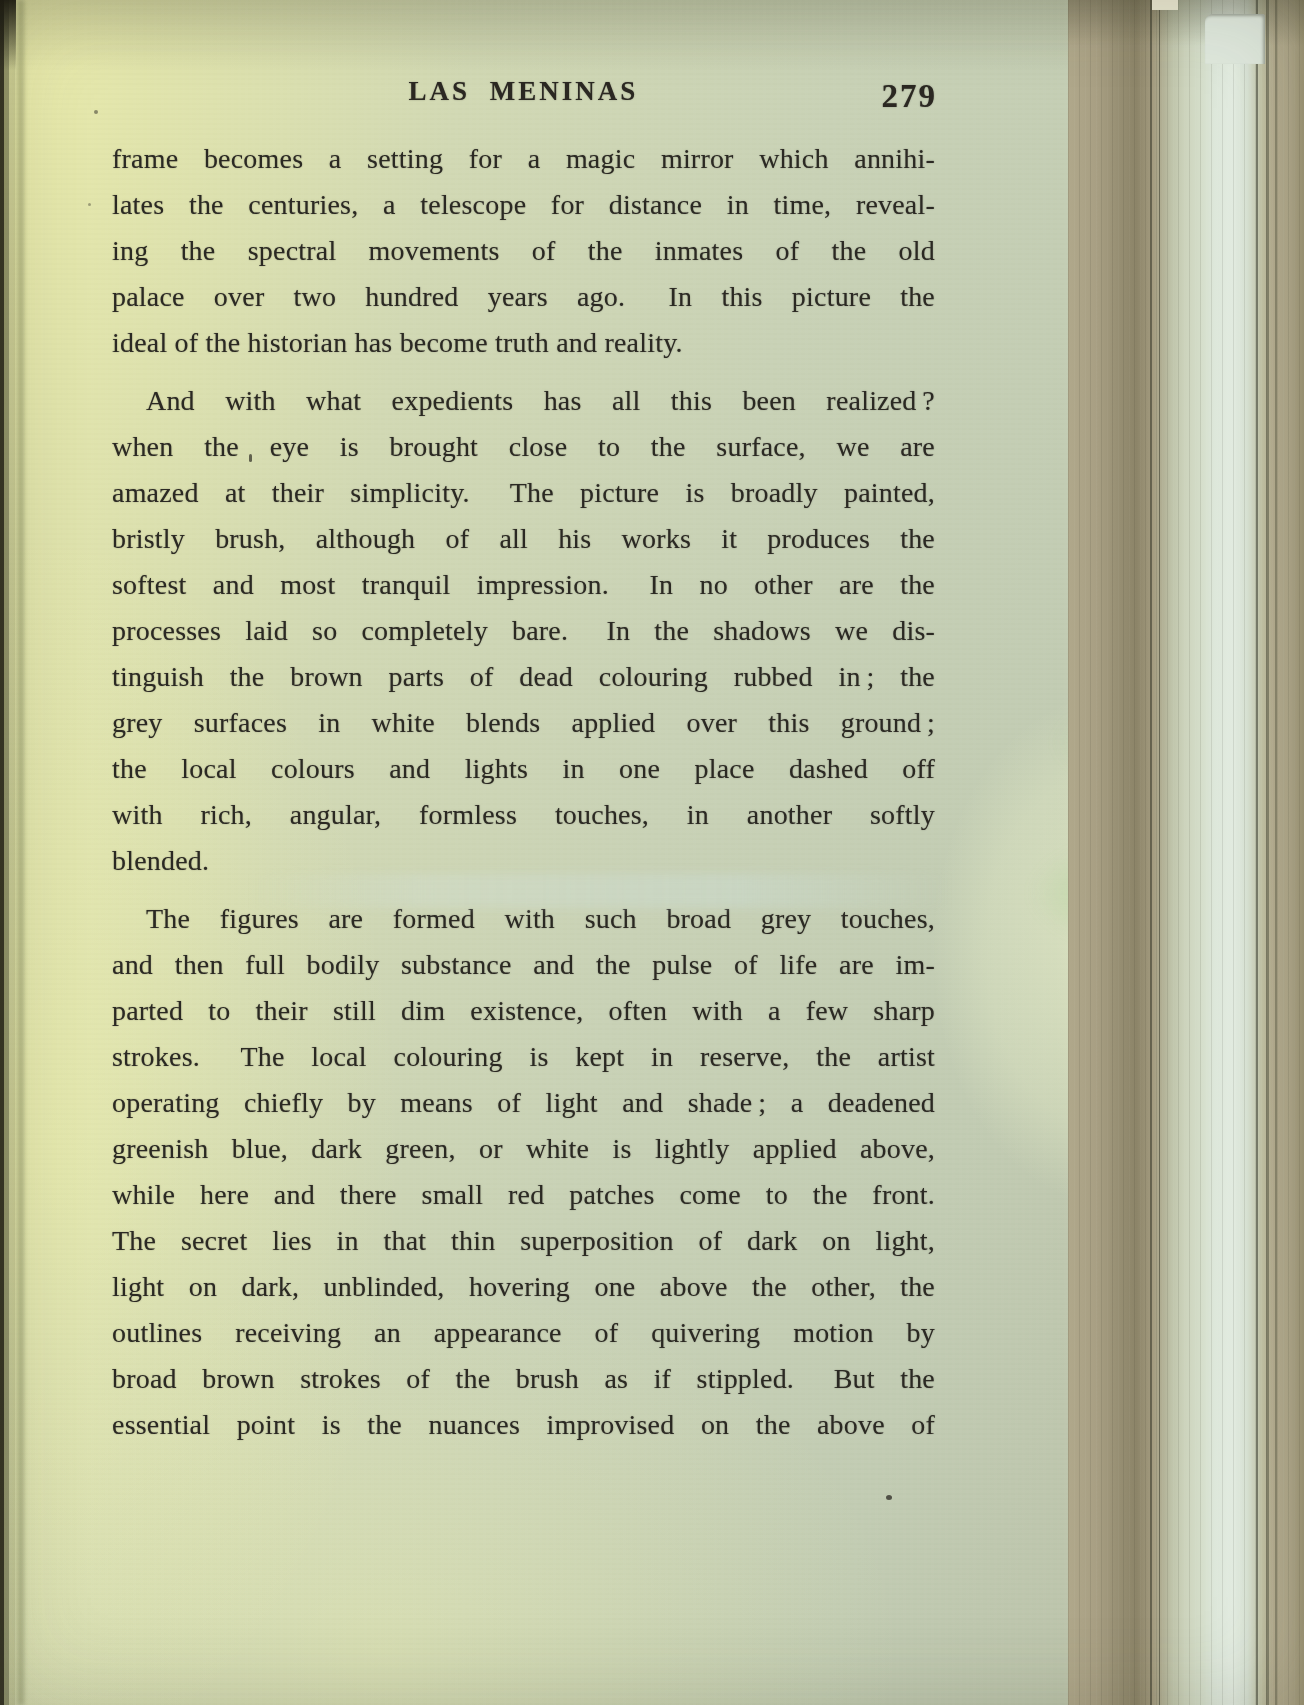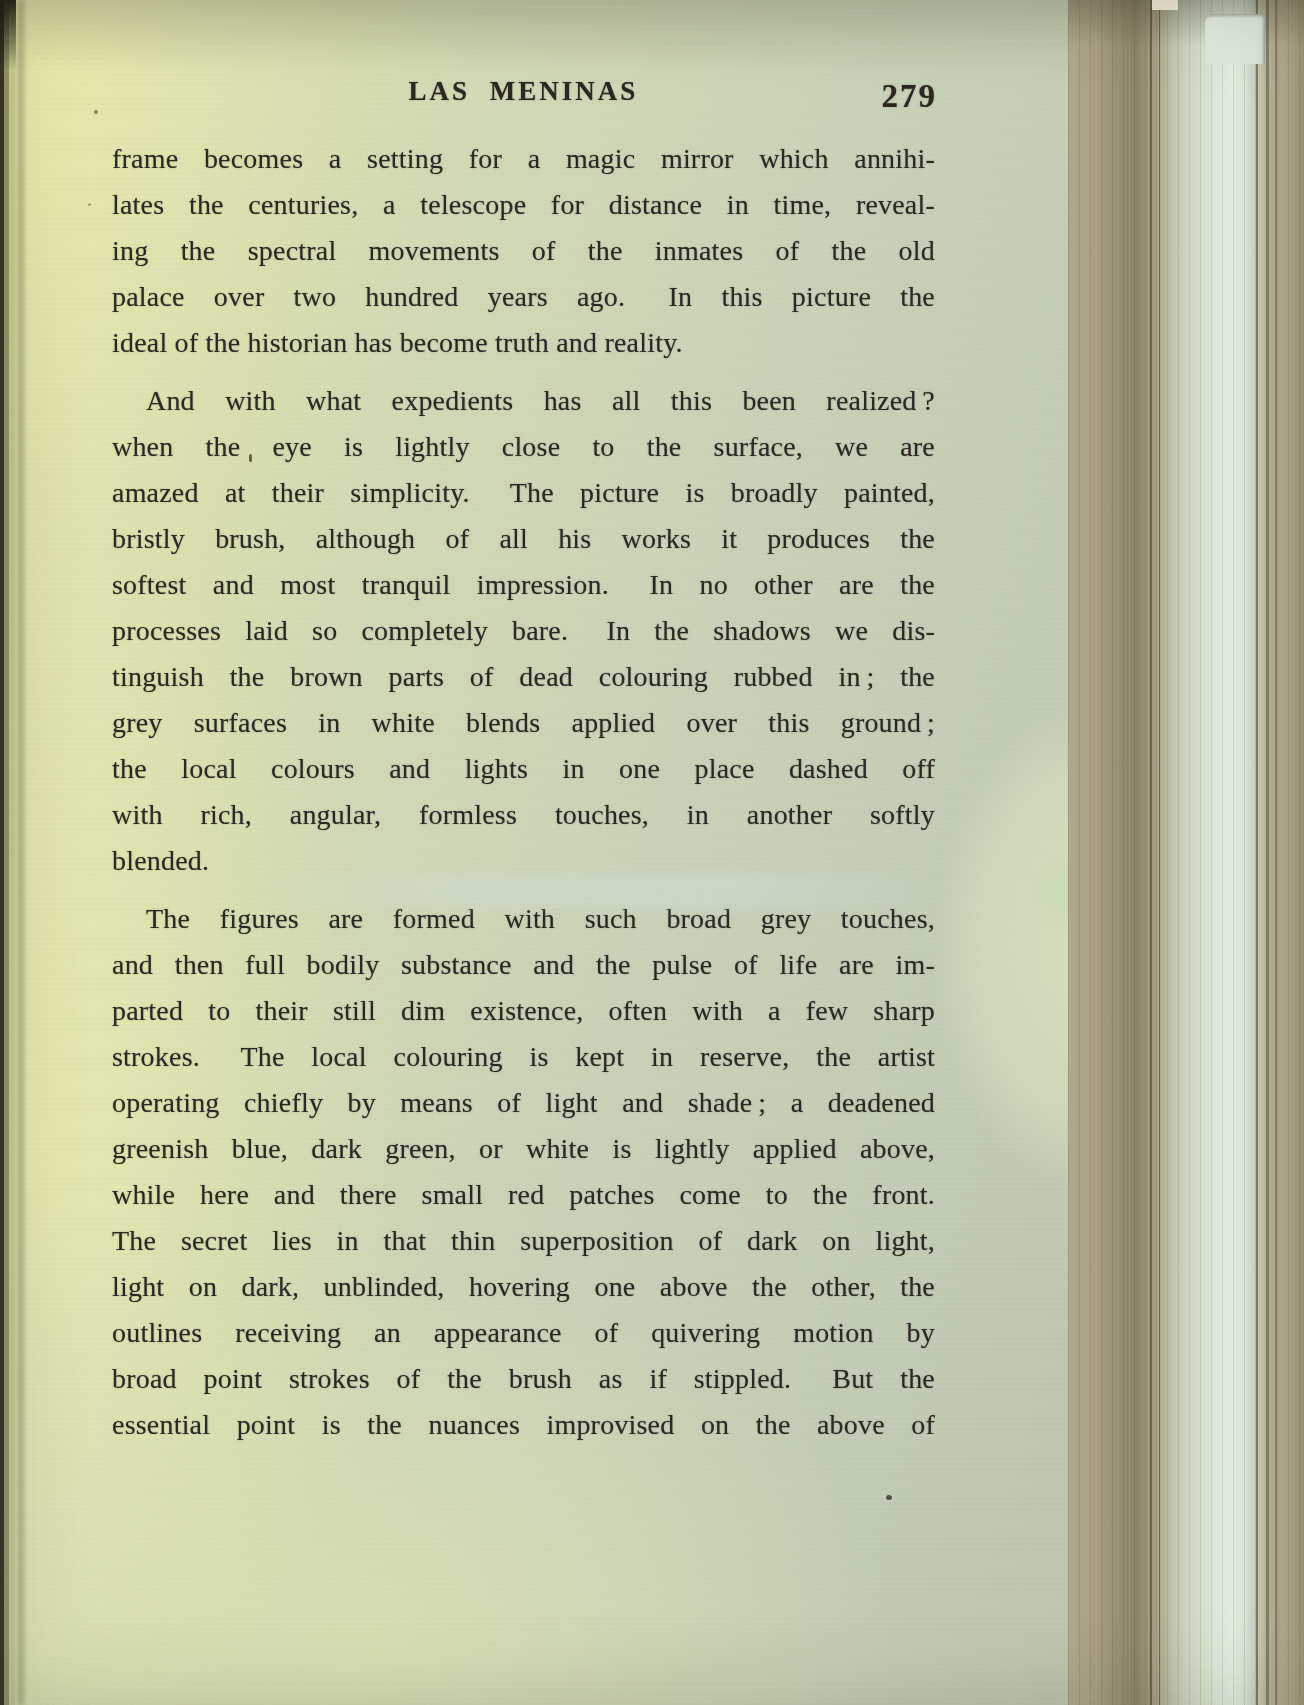--- a/index.html
+++ b/index.html
@@ -128,41 +128,41 @@
       <span class="page-number">279</span>
     </div>
 
     <div class="text-column">
         <div class="line">frame becomes a setting for a magic mirror which annihi-</div>
         <div class="line">lates the centuries, a telescope for distance in time, reveal-</div>
         <div class="line">ing the spectral movements of the inmates of the old</div>
         <div class="line">palace over two hundred years ago.  In this picture the</div>
         <div class="line last">ideal of the historian has become truth and reality.</div>
         <div class="line indent">And with what expedients has all this been realized ?</div>
-        <div class="line">when the eye is lightly close to the surface, we are</div>
+        <div class="line">when the eye is brought close to the surface, we are</div>
         <div class="line">amazed at their simplicity.  The picture is broadly painted,</div>
         <div class="line">bristly brush, although of all his works it produces the</div>
         <div class="line">softest and most tranquil impression.  In no other are the</div>
         <div class="line">processes laid so completely bare.  In the shadows we dis-</div>
         <div class="line">tinguish the brown parts of dead colouring rubbed in ; the</div>
         <div class="line">grey surfaces in white blends applied over this ground ;</div>
         <div class="line">the local colours and lights in one place dashed off</div>
         <div class="line">with rich, angular, formless touches, in another softly</div>
         <div class="line last">blended.</div>
         <div class="line indent">The figures are formed with such broad grey touches,</div>
         <div class="line">and then full bodily substance and the pulse of life are im-</div>
         <div class="line">parted to their still dim existence, often with a few sharp</div>
         <div class="line">strokes.  The local colouring is kept in reserve, the artist</div>
         <div class="line">operating chiefly by means of light and shade ; a deadened</div>
         <div class="line">greenish blue, dark green, or white is lightly applied above,</div>
         <div class="line">while here and there small red patches come to the front.</div>
         <div class="line">The secret lies in that thin superposition of dark on light,</div>
         <div class="line">light on dark, unblinded, hovering one above the other, the</div>
         <div class="line">outlines receiving an appearance of quivering motion by</div>
-        <div class="line">broad point strokes of the brush as if stippled.  But the</div>
+        <div class="line">broad brown strokes of the brush as if stippled.  But the</div>
         <div class="line">essential point is the nuances improvised on the above of</div>
       </div>
 
     <div class="light-band"></div>
     <div class="glare-big"></div>
     <div class="smear-green"></div>
     <div class="smear-green2"></div>
 
     <div class="speck sp1"></div>
     <div class="speck sp2"></div>

